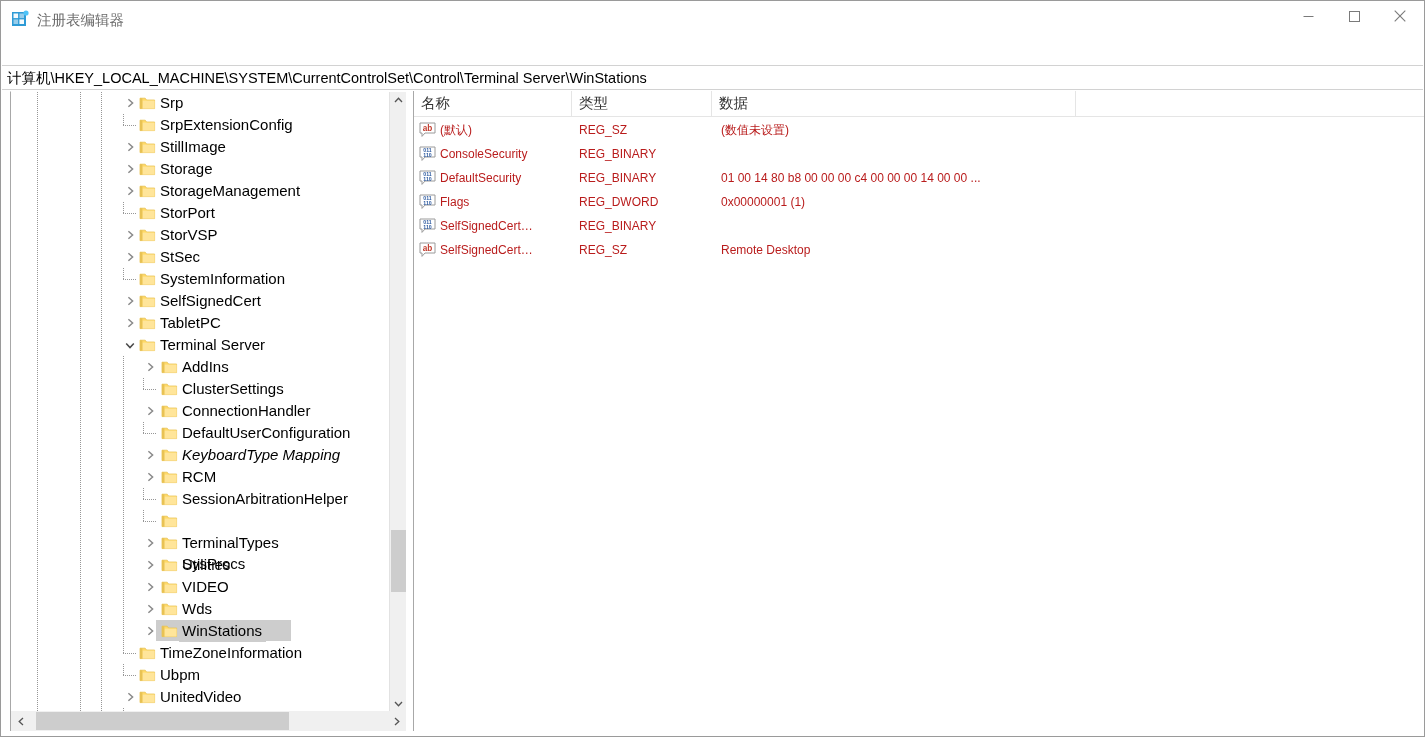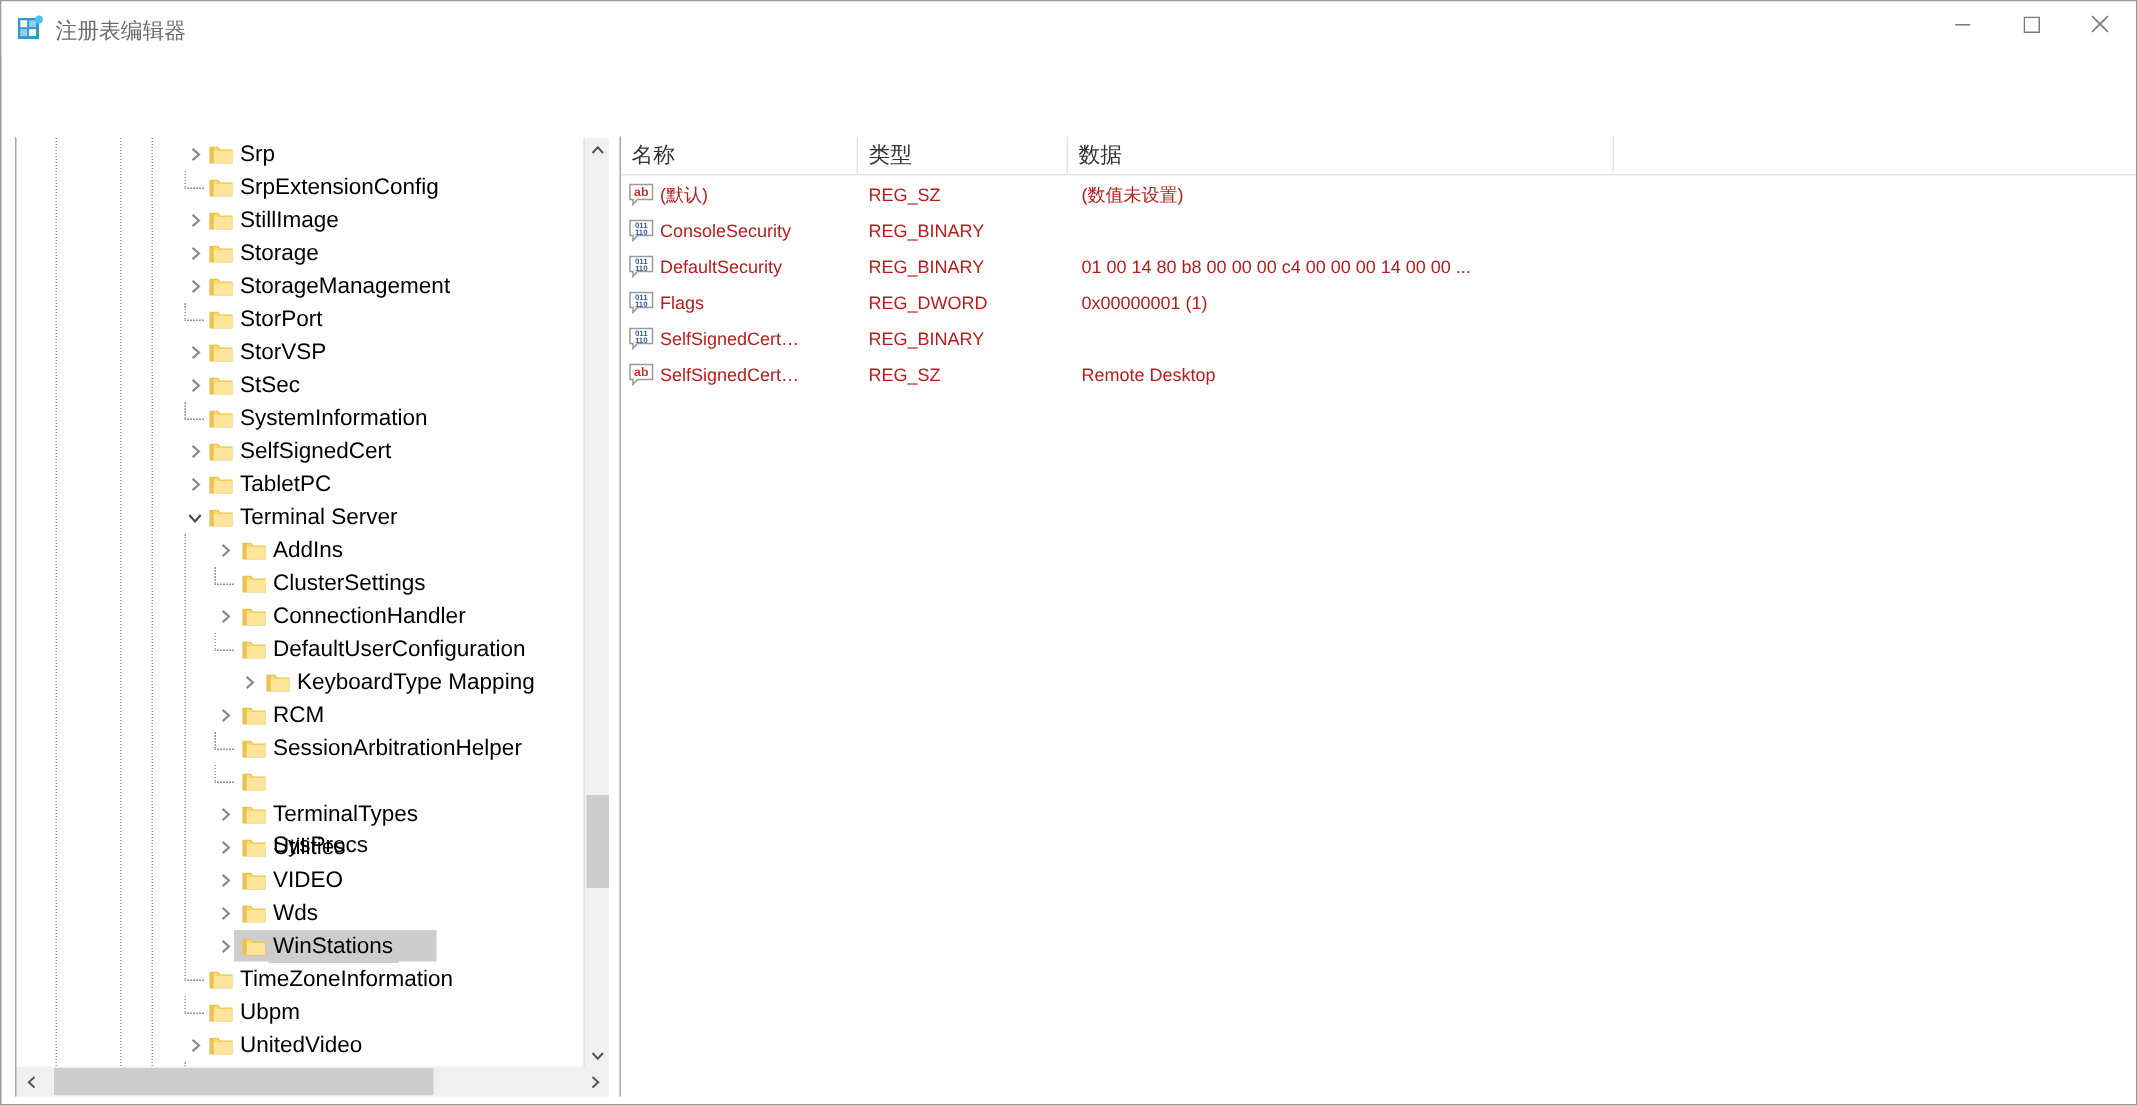--- a/index.html
+++ b/index.html
@@ -317,20 +317,23 @@
     </div>
     <div class="winbtn" id="btn-close">
       <svg width="12" height="12" viewBox="0 0 12 12">
         <line x1="0.7" y1="0.7" x2="11.3" y2="11.3" stroke="#7a7a7a" stroke-width="1.1"></line>
         <line x1="11.3" y1="0.7" x2="0.7" y2="11.3" stroke="#7a7a7a" stroke-width="1.1"></line>
       </svg>
     </div>
   </div>
 
 
+  <div id="addressbar">
+    <div id="address-text">计算机\HKEY_LOCAL_MACHINE\SYSTEM\CurrentControlSet\Control\Terminal Server\WinStations</div>
+  </div>
 
   <div id="tree-pane">
     <div id="tree-scroll-area">
 
       <div class="vline" style="left:26px;"></div>
       <div class="vline" style="left:69px;"></div>
       <div class="vline" style="left:90px;"></div>
       <div id="tree-rows">
           <div class="tree-row" style="top: 0px; position: absolute; left: 0px; width: 378px;">
             <div class="arrow" style="left:111px;">
@@ -518,21 +521,21 @@
           <div class="tree-row" style="top: 330px; position: absolute; left: 0px; width: 378px;">
             <div class="stub" style="left:132px;top:11px;width:13px;"></div>
             <div class="vstub" style="left:132px;top:0;height:11px;"></div>
             <div class="folder" style="left:150px;top:4px;"><svg width="17" height="14" viewBox="0 0 17 14">
                 <path d="M1 2.2 L6.2 2.2 L7.6 4 L15.6 4 L15.6 12.6 L1 12.6 Z" fill="#FFD966" stroke="#E8C254" stroke-width="0.8"></path>
                 <path d="M3.4 4.6 L15.6 4.6 L15.6 12.6 L3.4 12.6 Z" fill="#FFE59A"></path>
                 <path d="M1 2.2 L3.4 2.2 L3.4 12.6 L1 12.6 Z" fill="#E8C254"></path>
               </svg></div>
             <span class="tree-label" style="position:absolute;left:168px;top:0;">DefaultUserConfiguration</span>
           </div>
-          <div class="tree-row" style="top: 352px; position: absolute; left: 16px; width: 378px;">
+          <div class="tree-row" style="top: 352px; position: absolute; left: 0px; width: 378px; font-style: italic;">
             <div class="arrow" style="left:131px;">
               <svg width="9" height="10" viewBox="0 0 9 10">
                 <polyline points="2.4,1.2 6.6,5 2.4,8.8" fill="none" stroke="#8a8a8a" stroke-width="1.5"></polyline>
               </svg>
             </div>
             <div class="folder" style="left:150px;top:4px;"><svg width="17" height="14" viewBox="0 0 17 14">
                 <path d="M1 2.2 L6.2 2.2 L7.6 4 L15.6 4 L15.6 12.6 L1 12.6 Z" fill="#FFD966" stroke="#E8C254" stroke-width="0.8"></path>
                 <path d="M3.4 4.6 L15.6 4.6 L15.6 12.6 L3.4 12.6 Z" fill="#FFE59A"></path>
                 <path d="M1 2.2 L3.4 2.2 L3.4 12.6 L1 12.6 Z" fill="#E8C254"></path>
               </svg></div>

